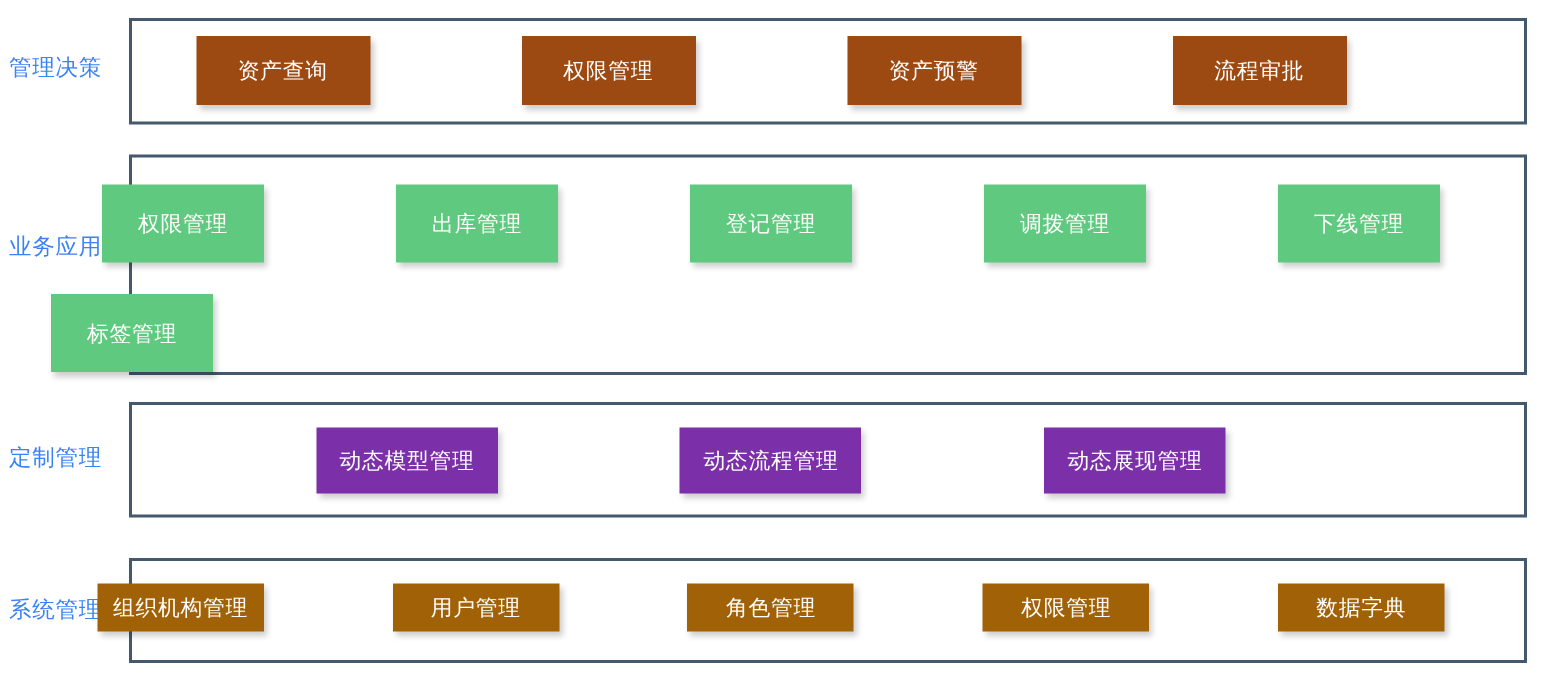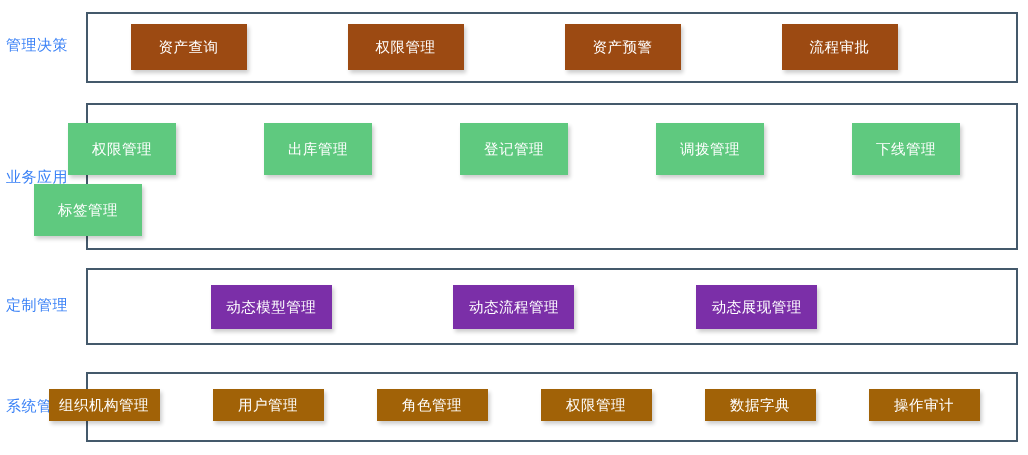--- a/index.html
+++ b/index.html
@@ -67,23 +67,23 @@
   #layer-0-box { top: 12px; height: 71px; }
   #layer-0-label { top: 36px; }
   #layer-0-nodes { top: 24px; height: 46px; padding: 0 80px; box-sizing: border-box; }
   #layer-0-nodes .node {
     width: 116px;
     height: 46px;
     background: #9c4a12;
   }
   
   #layer-1-box { top: 103px; height: 147px; }
-  #layer-1-label { top: 168px; }
+  #layer-1-label { top: 155px; }
   #layer-1-nodes-a { top: 123px; height: 52px; padding: 0 24px; box-sizing: border-box; }
-  #layer-1-nodes-b { top: 184px; height: 52px; }
+  #layer-1-nodes-b { top: 196px; height: 52px; }
   #layer-1-box ~ * .node,
   .green-node {
     width: 108px;
     height: 52px;
     background: #5fc97f;
   }
   
   #layer-2-box { top: 268px; height: 77px; }
   #layer-2-label { top: 296px; }
   #layer-2-nodes { top: 285px; height: 44px; padding: 0 150px; box-sizing: border-box; }
@@ -138,16 +138,15 @@
   </div>
 
   <div class="layer-label" id="layer-3-label">系统管理</div>
   <div class="layer-box" id="layer-3-box"></div>
   <div class="node-row" id="layer-3-nodes">
     <div class="node">组织机构管理</div>
     <div class="node">用户管理</div>
     <div class="node">角色管理</div>
     <div class="node">权限管理</div>
     <div class="node">数据字典</div>
-    <div class="node">操作审计</div>
   </div>
 
 </div>
 
 </body></html>

